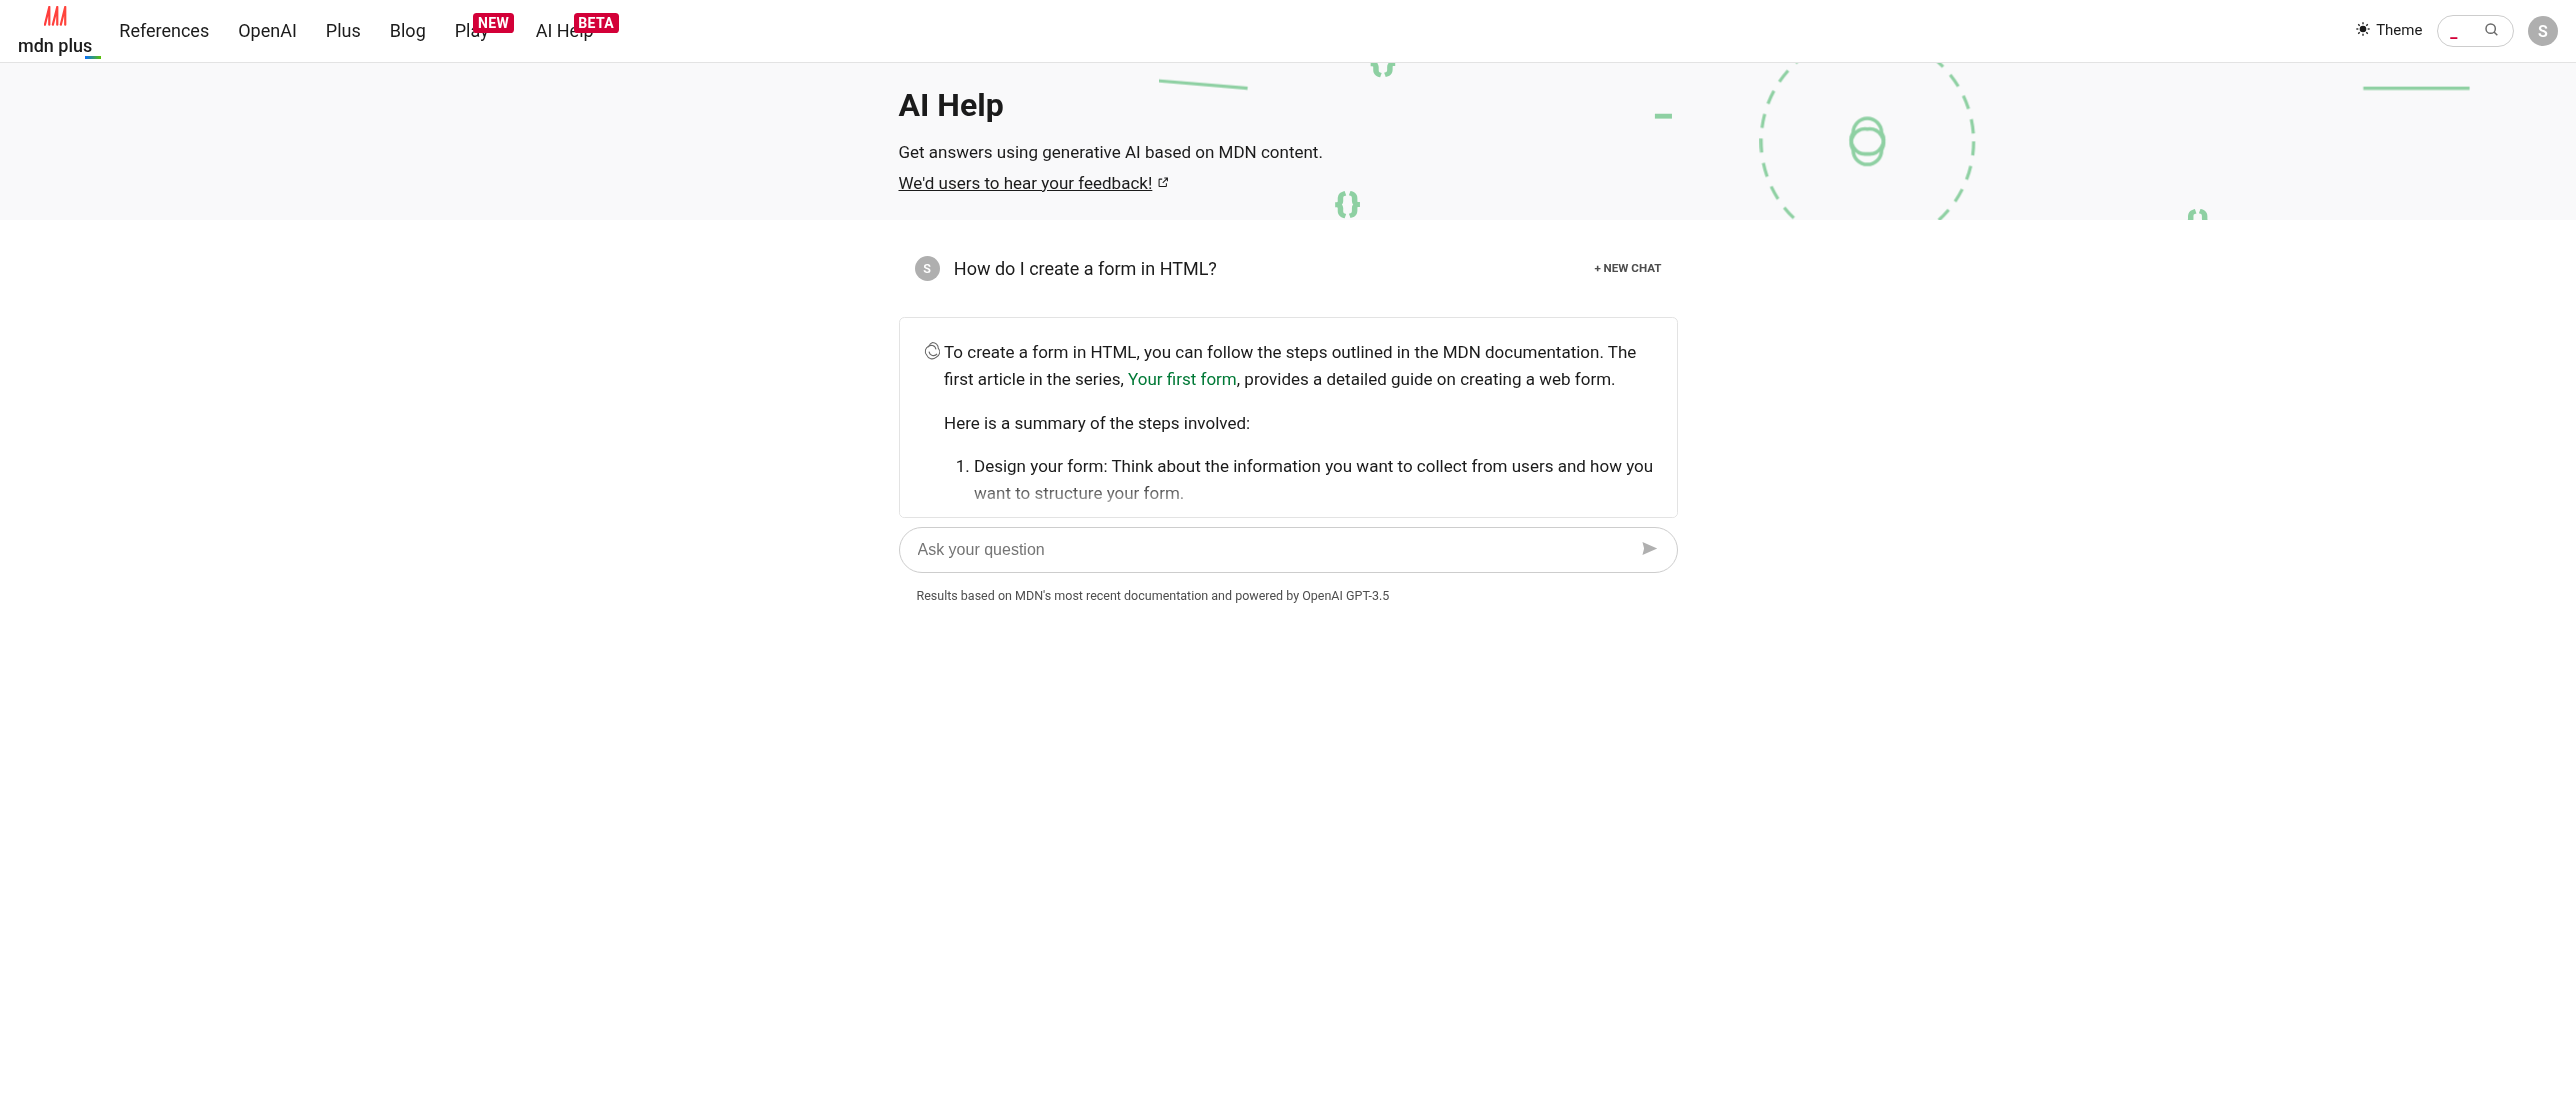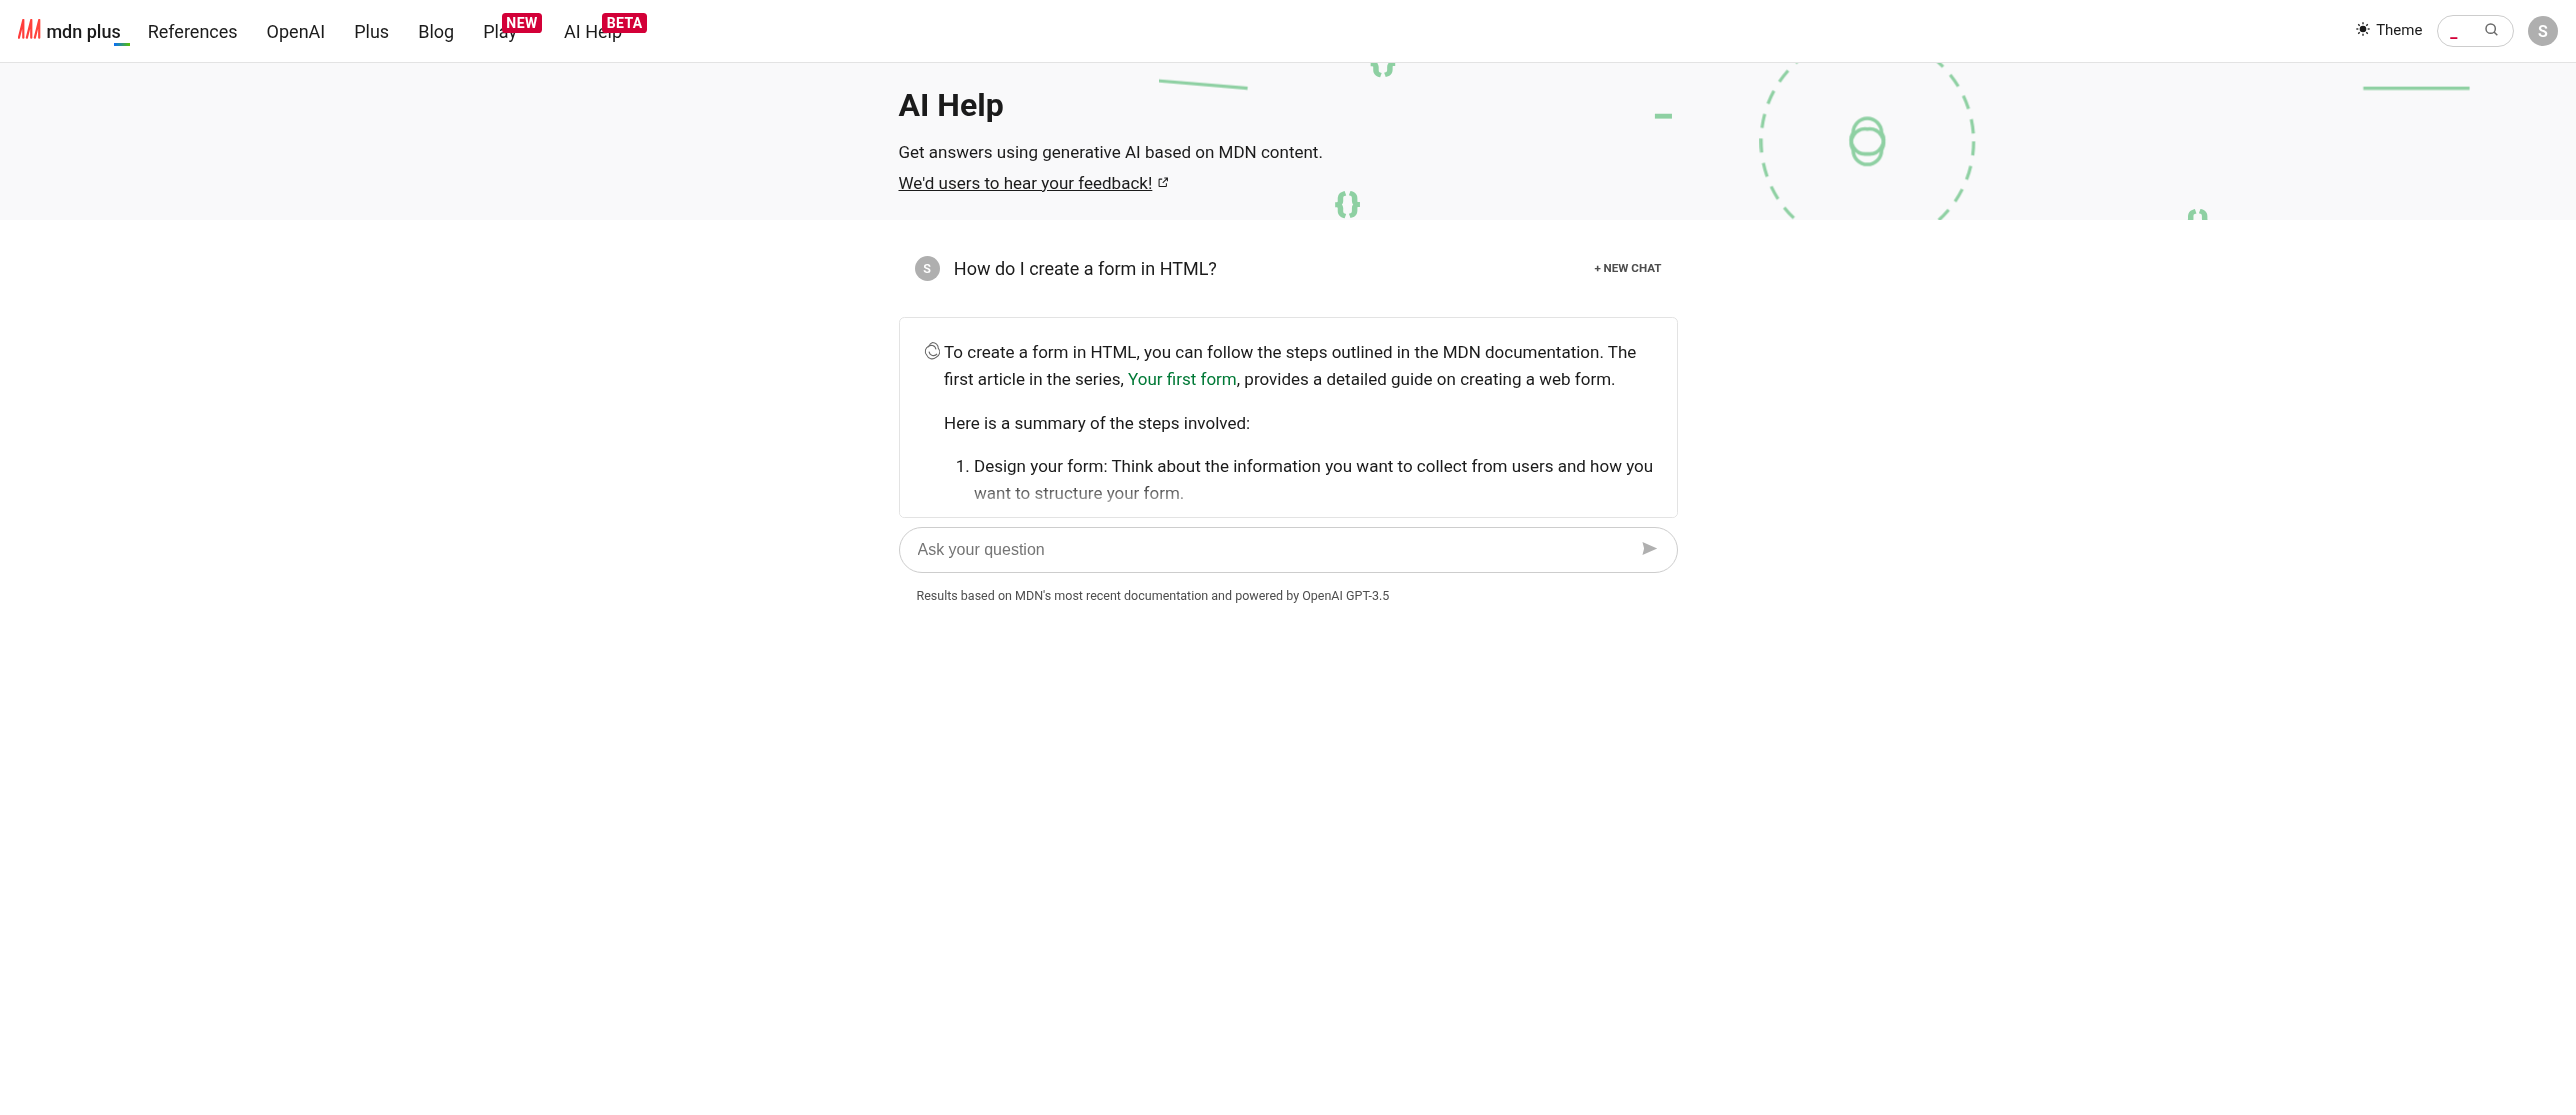--- a/index.html
+++ b/index.html
@@ -26,20 +26,21 @@
   gap: 27px;
 }
 .logo {
   display: flex;
   align-items: center;
   gap: 5.4px;
   font-size: 18px;
   font-weight: 500;
   color: #1b1b1b;
   position: relative;
+  flex-direction: column;
 }
 .logo-underline {
   position: absolute;
   bottom: -2.7px;
   right: -9px;
   width: 16px;
   height: 2.7px;
   background: linear-gradient(90deg, #086dfcff 0%, #59c203ff 100%);
 }
 .nav {

